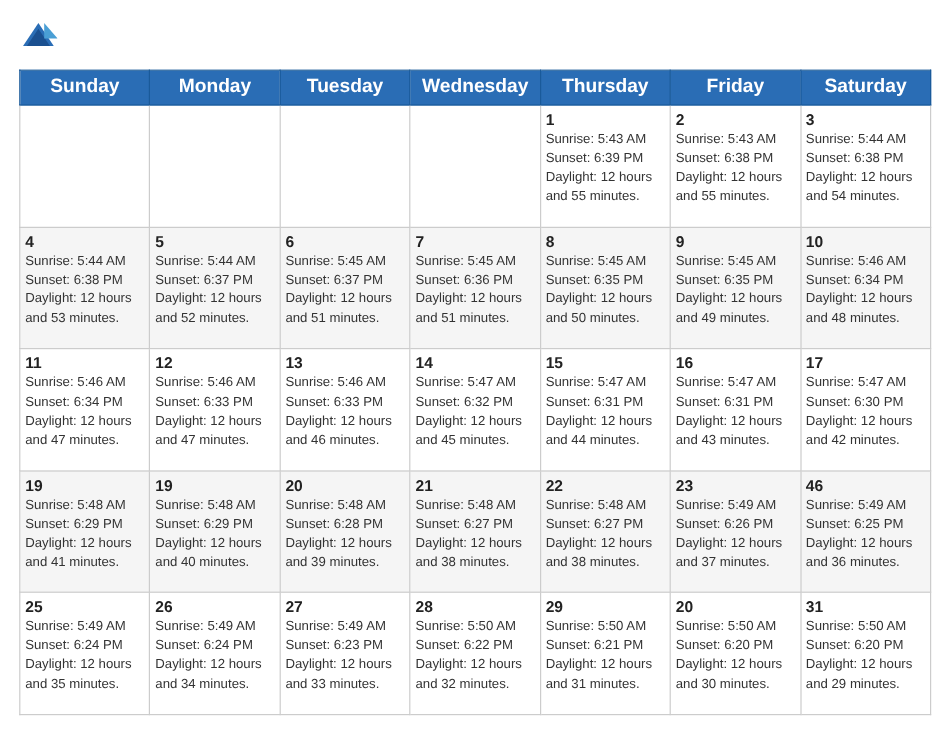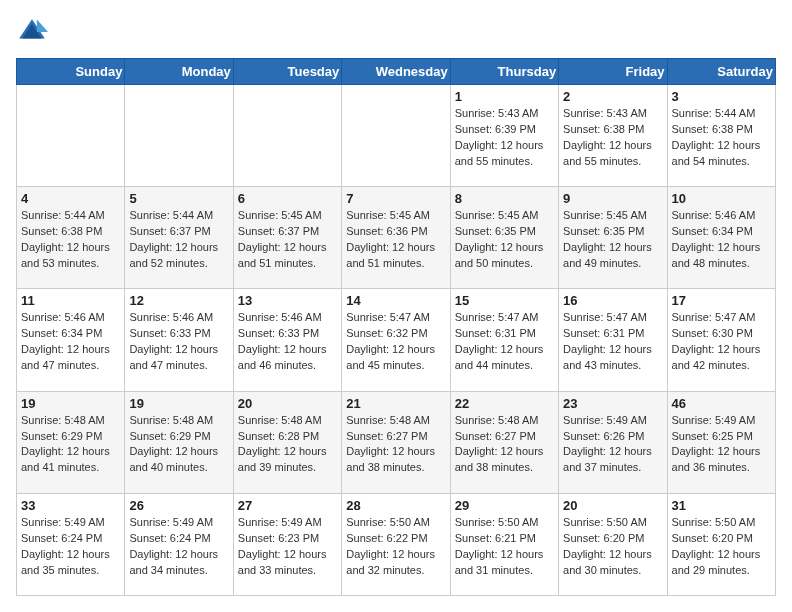--- a/index.html
+++ b/index.html
@@ -58,22 +58,22 @@
     .calendar {
       flex: 1;
       border: 1px solid #ccc;
       border-collapse: collapse;
       width: 100%;
       table-layout: fixed;
     }
     .calendar thead tr th {
       background: #2a6db5;
       color: #fff;
-      text-align: right;
-      font-size: 13px;
+      text-align: center;
+      font-size: 16px;
       font-weight: bold;
       padding: 5px 2px;
       border: 1px solid #1a5a9a;
     }
     .calendar tbody tr td {
       border: 1px solid #ccc;
       vertical-align: top;
       padding: 4px 4px;
       font-size: 9.5px;
       color: #333;
@@ -315,21 +315,21 @@
           <td>
             <span class="day-number">46</span>
             <div class="day-info" style="white-space: pre-line;">Sunrise: 5:49 AM
 Sunset: 6:25 PM
 Daylight: 12 hours
 and 36 minutes.</div>
           </td>
         </tr>
         <tr>
           <td>
-            <span class="day-number">33</span>
+            <span class="day-number">25</span>
             <div class="day-info" style="white-space: pre-line;">Sunrise: 5:49 AM
 Sunset: 6:24 PM
 Daylight: 12 hours
 and 35 minutes.</div>
           </td>
           <td>
             <span class="day-number">26</span>
             <div class="day-info" style="white-space: pre-line;">Sunrise: 5:49 AM
 Sunset: 6:24 PM
 Daylight: 12 hours

